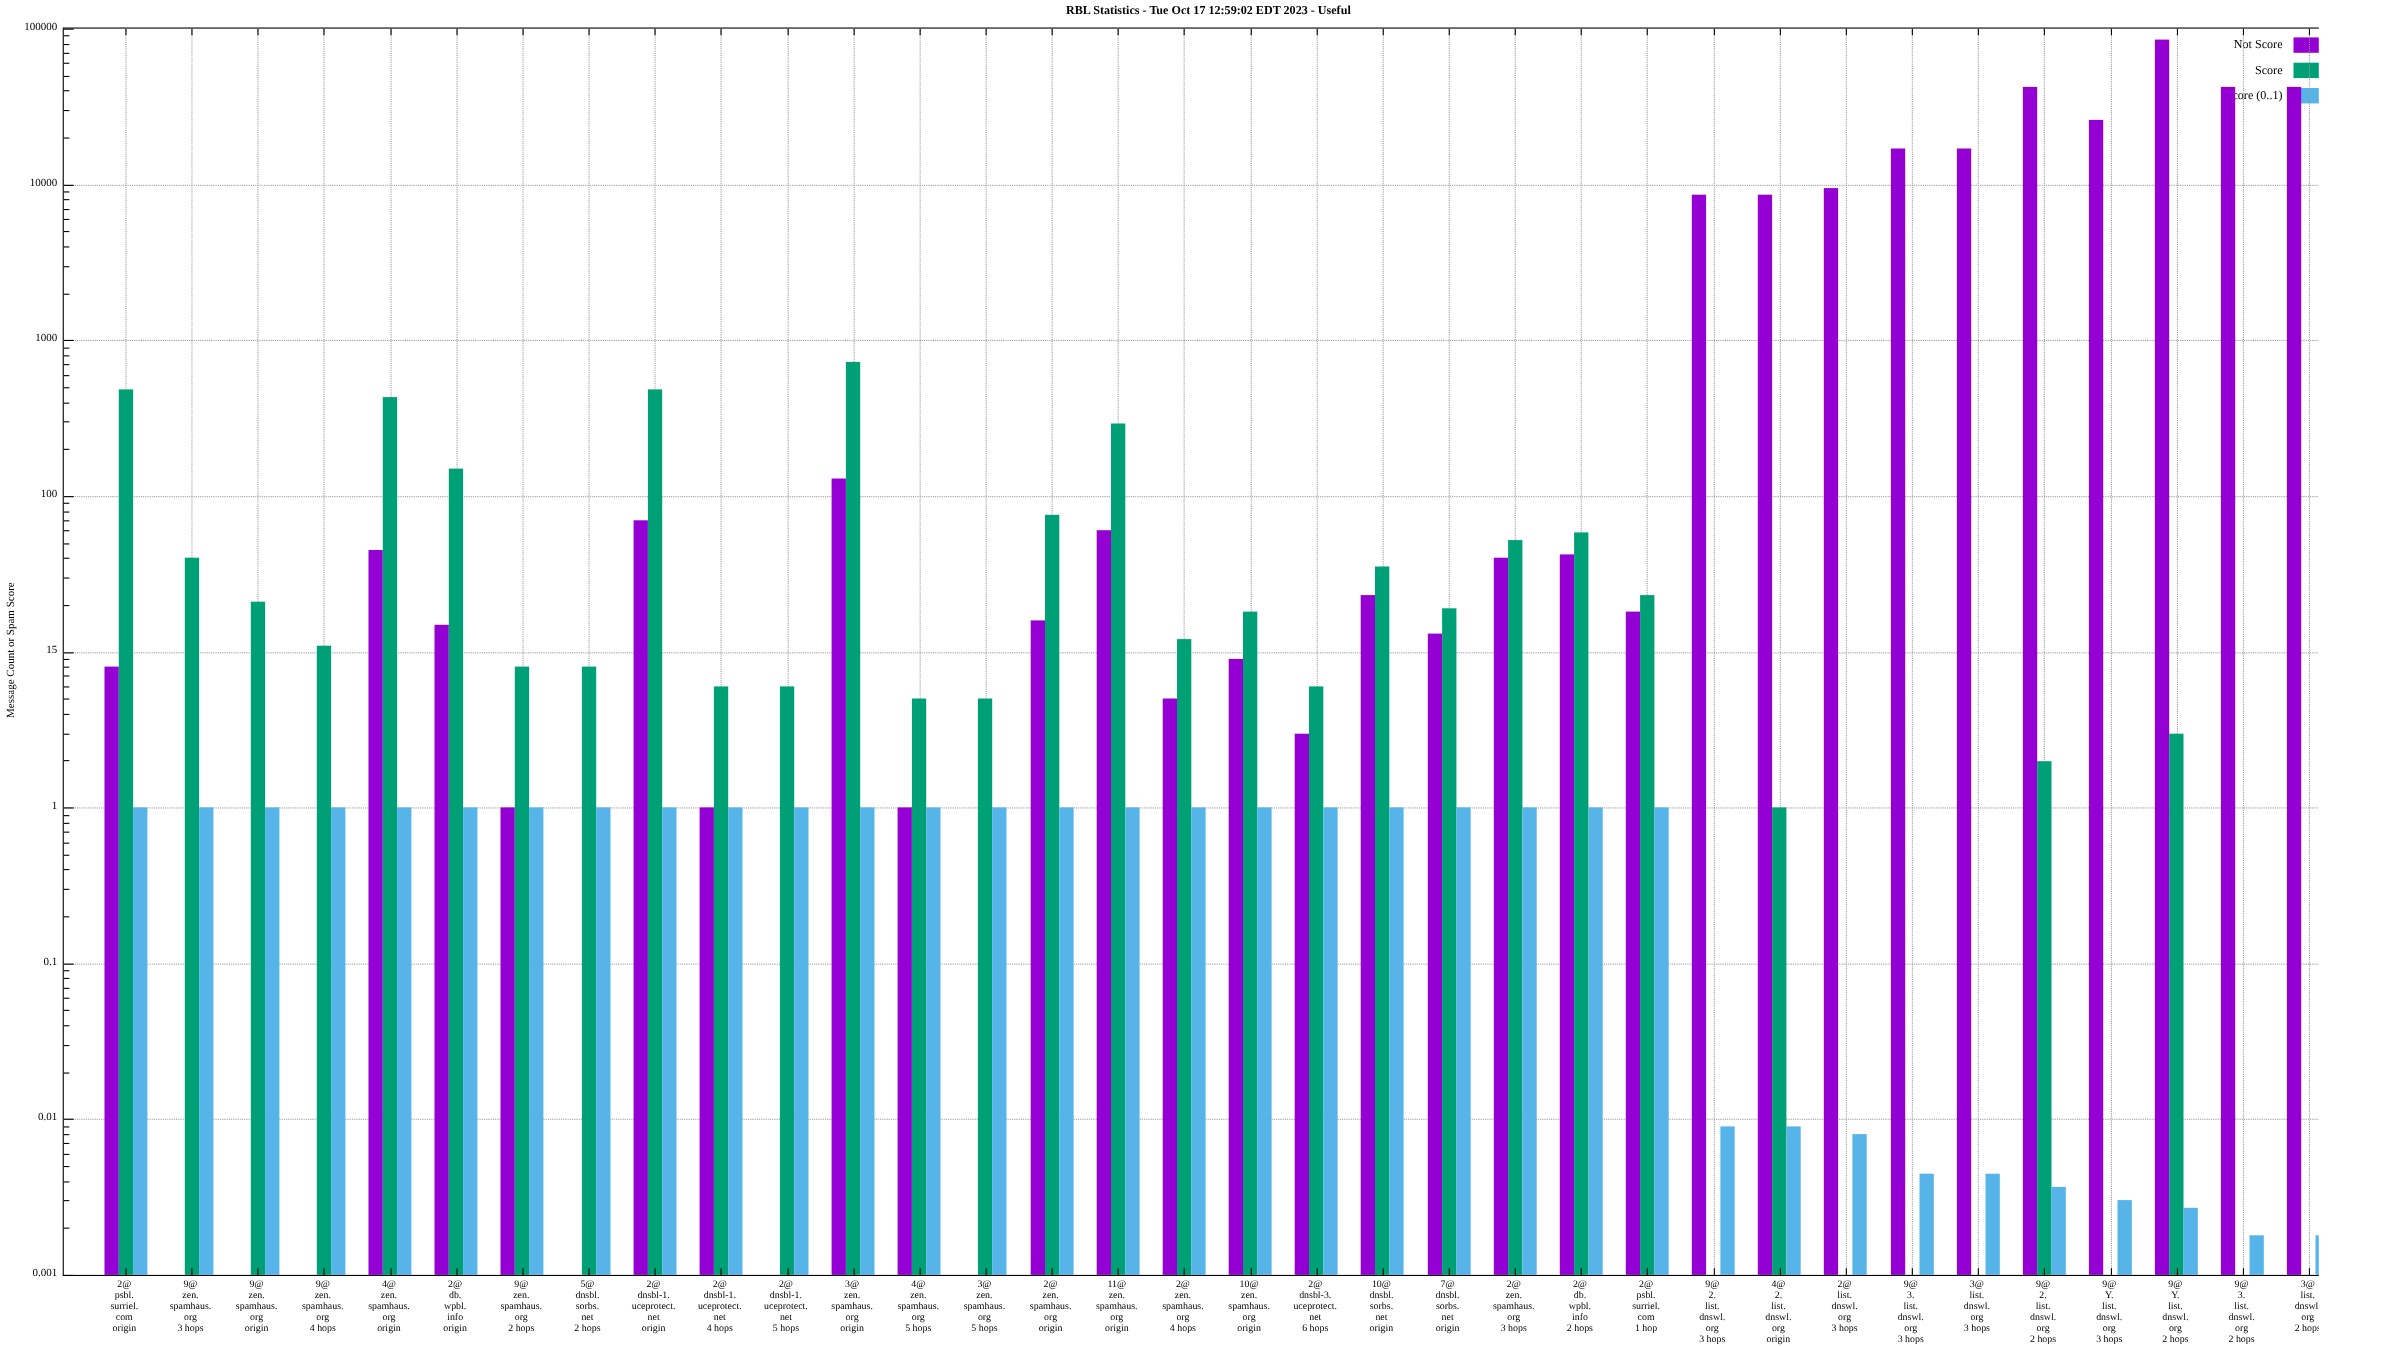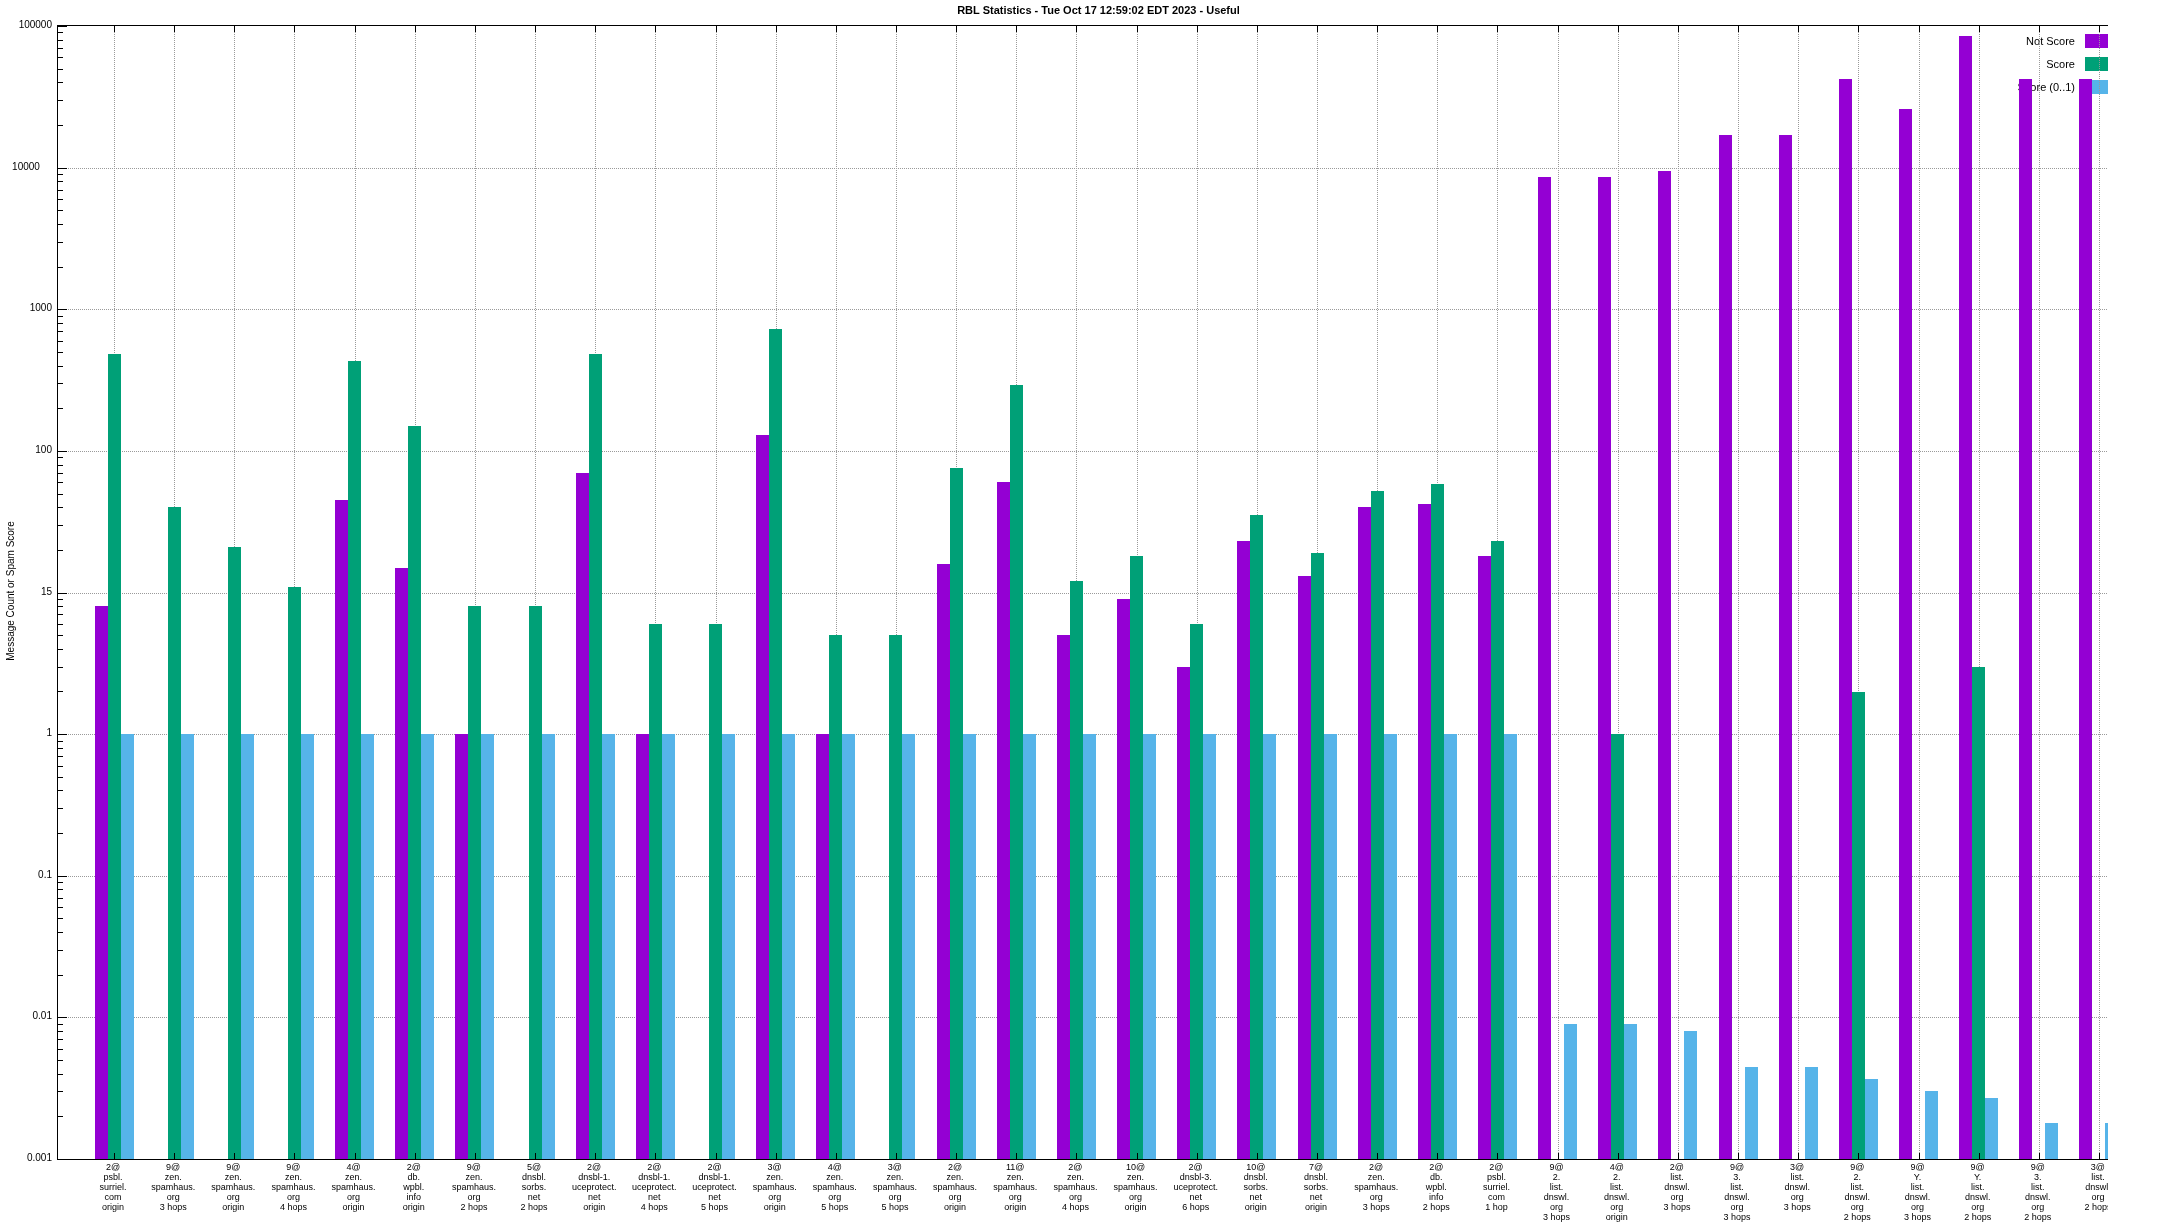--- a/index.html
+++ b/index.html
@@ -1,20 +1,20 @@
 <!DOCTYPE html>
 <html><head>
 <meta charset="utf-8">
 <style>
   html,body{margin:0;padding:0;background:#ffffff;}
   #canvas{
     position:relative;
     width:2108px;height:1224px;
     background:#ffffff;
-    font-family:Liberation Sans, sans-serif;
+    font-family:Liberation Serif, serif;
     color:#000;
     overflow:hidden;
   }
   .chart-title{
     position:absolute;top:4px;left:57px;width:2083px;
     text-align:center;font-size:11px;font-weight:bold;white-space:pre;
   }
   .y-axis-title{
     position:absolute;left:10px;top:591px;
     transform:translate(-50%,-50%) rotate(-90deg);
@@ -396,21 +396,21 @@
       <div class="tick" style="left: 1860.5px; top: 0px; width: 1px; height: 6px;"></div>
       <div class="tick" style="left: 1860.5px; bottom: 0px; width: 1px; height: 6px;"></div>
       <div class="tick" style="left: 1920.65px; top: 0px; width: 1px; height: 6px;"></div>
       <div class="tick" style="left: 1920.65px; bottom: 0px; width: 1px; height: 6px;"></div>
       <div class="tick" style="left: 1980.8px; top: 0px; width: 1px; height: 6px;"></div>
       <div class="tick" style="left: 1980.8px; bottom: 0px; width: 1px; height: 6px;"></div>
       <div class="tick" style="left: 2040.95px; top: 0px; width: 1px; height: 6px;"></div>
       <div class="tick" style="left: 2040.95px; bottom: 0px; width: 1px; height: 6px;"></div>
     </div>
 <div class="ylabel" style="top: 19px;">100000</div>
-    <div class="ylabel" style="top: 160.625px; text-align: center;">10000</div>
+    <div class="ylabel" style="top: 160.625px;">10000</div>
     <div class="ylabel" style="top: 302.25px;">1000</div>
     <div class="ylabel" style="top: 443.875px;">100</div>
     <div class="ylabel" style="top: 585.5px;">15</div>
     <div class="ylabel" style="top: 727.125px;">1</div>
     <div class="ylabel" style="top: 868.75px;">0.1</div>
     <div class="ylabel" style="top: 1010.38px;">0.01</div>
     <div class="ylabel" style="top: 1152px;">0.001</div>
     <div class="xlabel" style="left: 77px; top: 1162px;">2@
 psbl.
 surriel.

